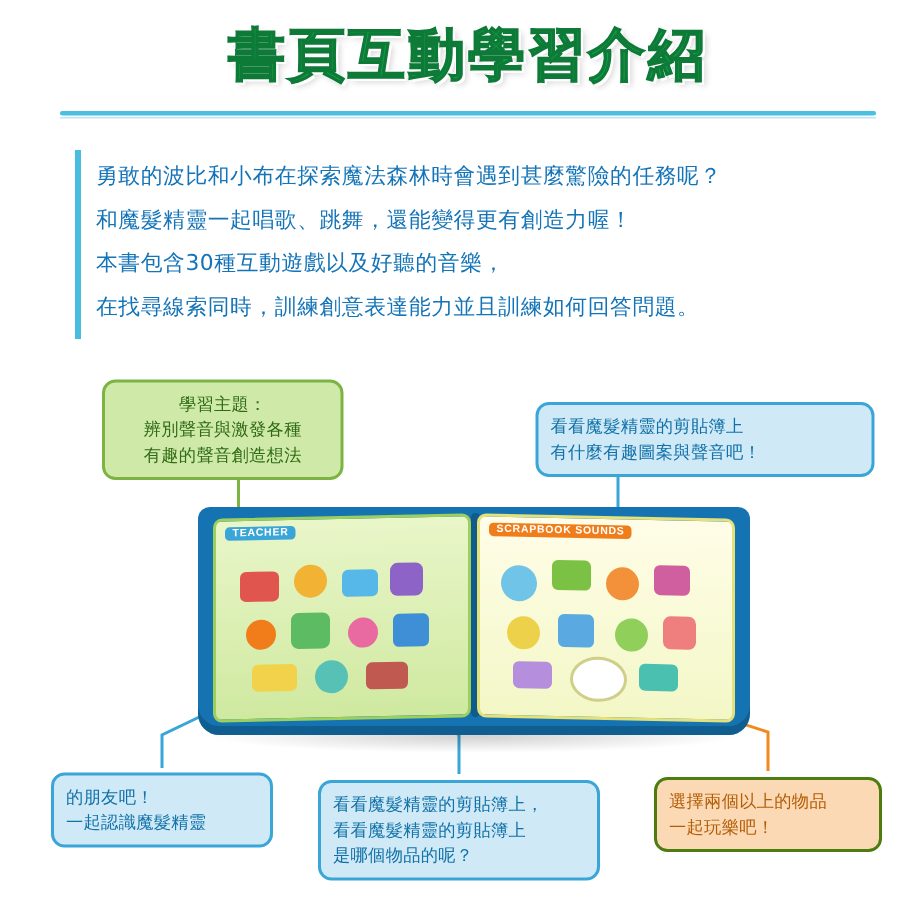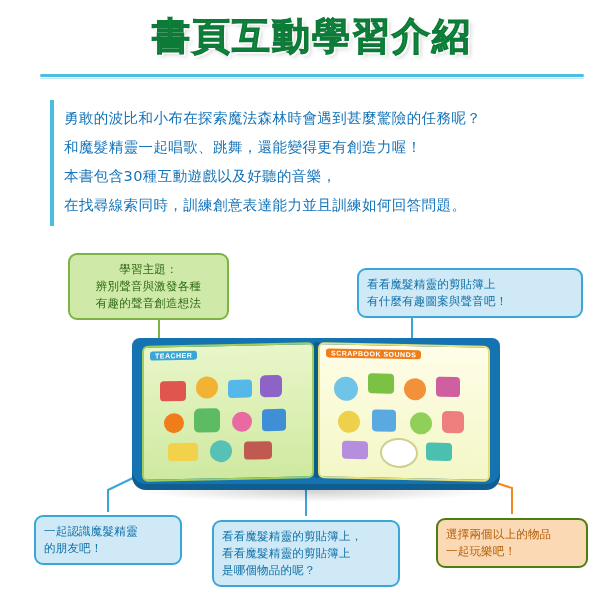--- a/index.html
+++ b/index.html
@@ -301,22 +301,22 @@
     <span class="line">辨別聲音與激發各種</span>
     <span class="line">有趣的聲音創造想法</span>
   </div>
 
   <div class="bubble bubble-blue" id="bubble-sticker">
     <span class="line">看看魔髮精靈的剪貼簿上</span>
     <span class="line">有什麼有趣圖案與聲音吧！</span>
   </div>
 
   <div class="bubble bubble-blue" id="bubble-friends">
+    <span class="line">的朋友吧！</span>
     <span class="line">一起認識魔髮精靈</span>
-    <span class="line">的朋友吧！</span>
   </div>
 
   <div class="bubble bubble-blue" id="bubble-sound">
     <span class="line">看看魔髮精靈的剪貼簿上，</span>
     <span class="line">看看魔髮精靈的剪貼簿上</span>
     <span class="line">是哪個物品的呢？</span>
   </div>
 
   <div class="bubble bubble-orange" id="bubble-play">
     <span class="line">選擇兩個以上的物品</span>

